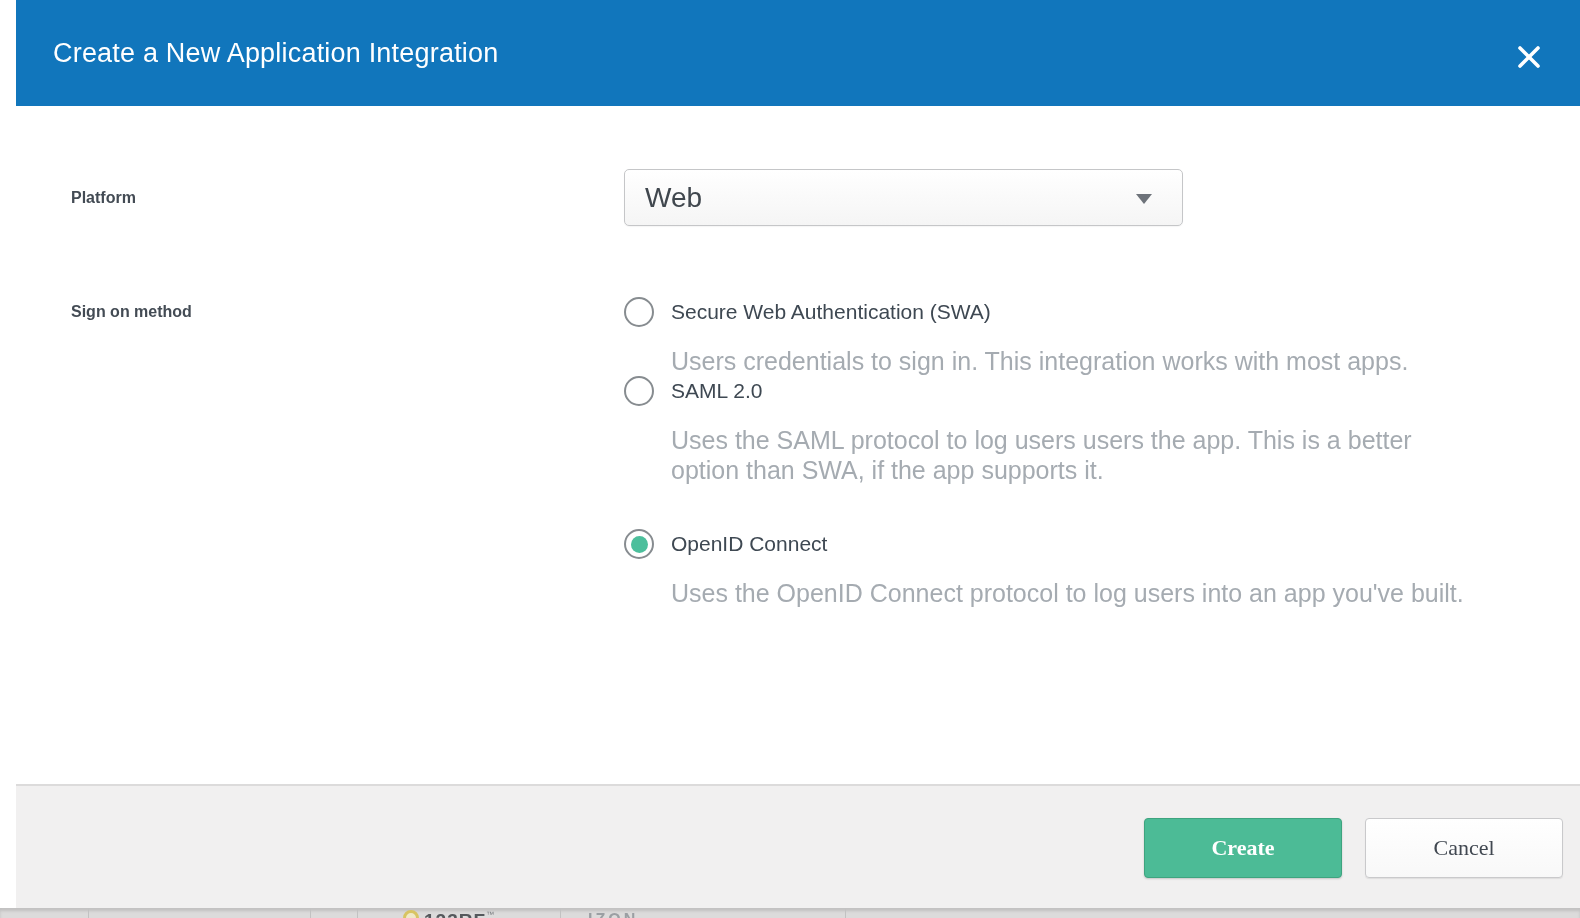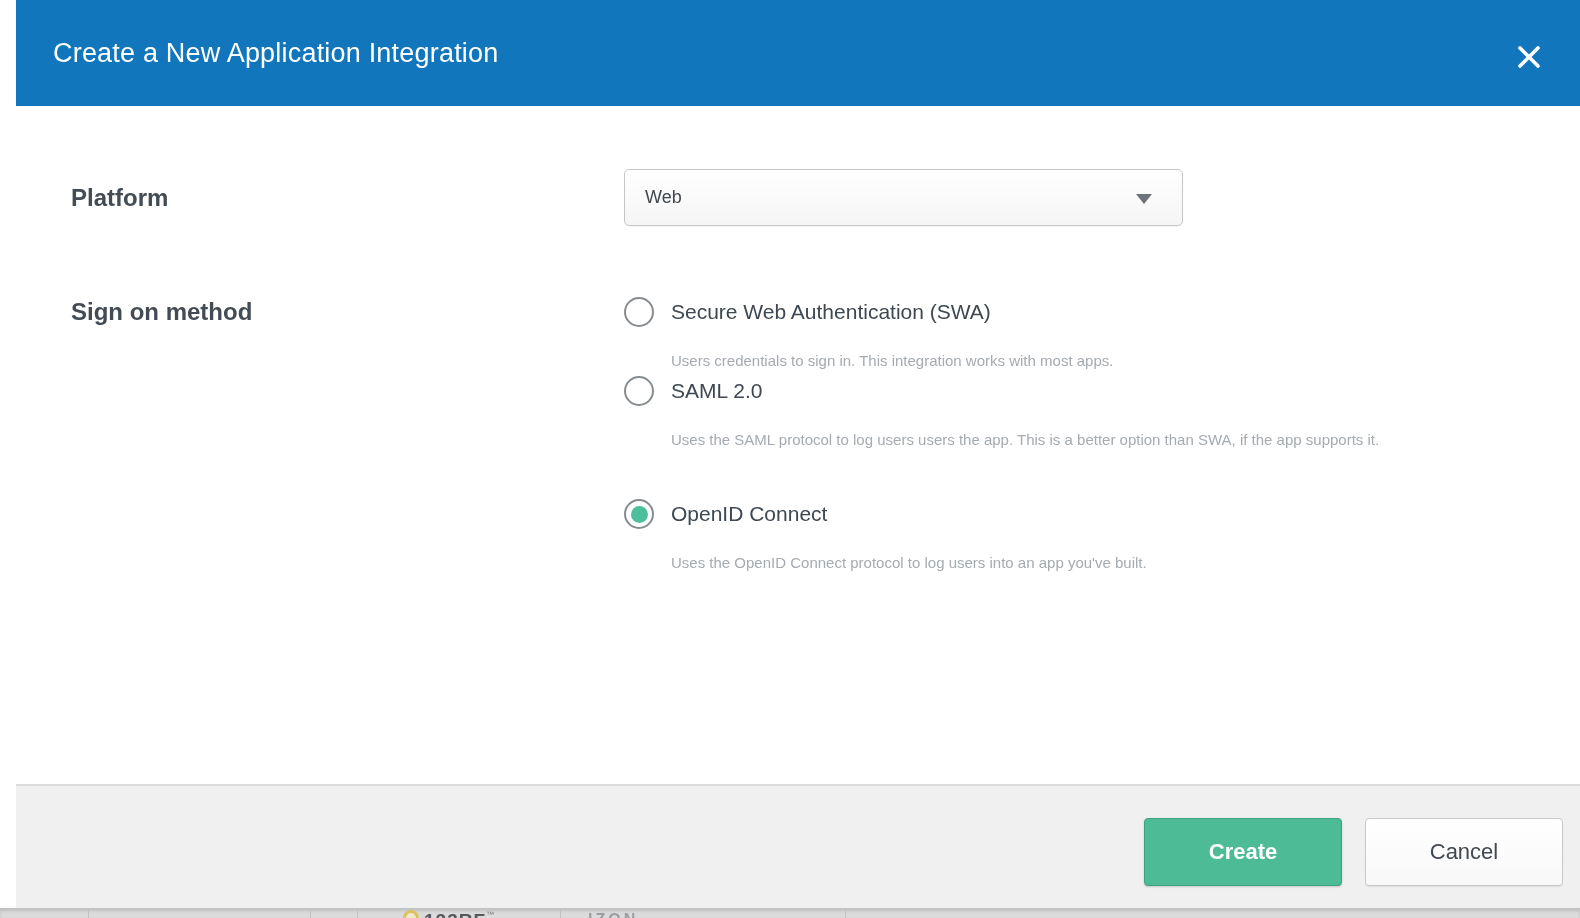--- a/index.html
+++ b/index.html
@@ -26,35 +26,35 @@
     display:flex; align-items:center; justify-content:center;
   }
 
   .modal-body { flex:1 1 auto; padding:0 55px; }
 
   .form-row { display:flex; align-items:flex-start; }
   .row-platform { margin-top:63px; }
   .row-signon  { margin-top:71px; }
   .field-label {
     width:553px; flex:0 0 553px;
-    font-size:24px; font-weight:bold; color:#434b54;
+    font-size:16px; font-weight:bold; color:#434b54;
   }
   .row-platform .field-label { line-height:57px; }
   .row-signon  .field-label { line-height:30px; }
 
   
   .select-control {
     width:559px; height:57px; position:relative;
     background:linear-gradient(#ffffff, #f5f5f5);
     border:1px solid #c5c6c8; border-radius:5px;
     box-shadow:0 1px 1px rgba(0,0,0,0.04);
     display:flex; align-items:center; padding:0 20px;
     cursor:pointer;
   }
-  .select-value { font-size:18px; color:#40474e; }
+  .select-value { font-size:28px; color:#40474e; }
   .select-arrow {
     position:absolute; right:30px; top:50%; margin-top:-4px;
     width:0; height:0;
     border-left:8px solid transparent; border-right:8px solid transparent;
     border-top:10px solid #6e737a;
   }
 
   
   .radio-group { width:862px; }
   .radio-option { cursor:pointer; }
@@ -67,33 +67,33 @@
     margin-right:17px; position:relative;
   }
   .radio-option.selected .radio-circle::after {
     content:""; position:absolute; left:50%; top:50%;
     width:17px; height:17px; margin:-8.5px 0 0 -8.5px;
     border-radius:50%; background:#4cbf9c;
   }
   .radio-label { font-size:21px; color:#3e4852; }
   .radio-desc {
     margin-top:19px; padding-left:47px; max-width:860px;
-    font-size:15px; line-height:30px; color:#a5abb1;
+    font-size:25px; line-height:30px; color:#a5abb1;
   }
 
   
   .modal-footer {
     flex:0 0 auto; height:124px;
     background:#f1f0f0; border-top:2px solid #dcdbdb;
     display:flex; justify-content:flex-end; align-items:flex-start;
     padding:32px 33px 0 0;
   }
   .btn {
-    height:68px; width:198px; border-radius:4px;
-    font-family:Liberation Sans, sans-serif;
+    height:60px; width:198px; border-radius:4px;
+    font-family:Liberation Serif, serif;
     font-size:22px; cursor:pointer;
   }
   .btn-create {
     background:#4cbb96; border:1px solid #3ea47f;
     color:#fff; font-weight:bold;
     box-shadow:0 1px 2px rgba(0,0,0,0.18);
     margin-right:23px;
   }
   .btn-cancel {
     background:linear-gradient(#ffffff, #f8f8f8);

